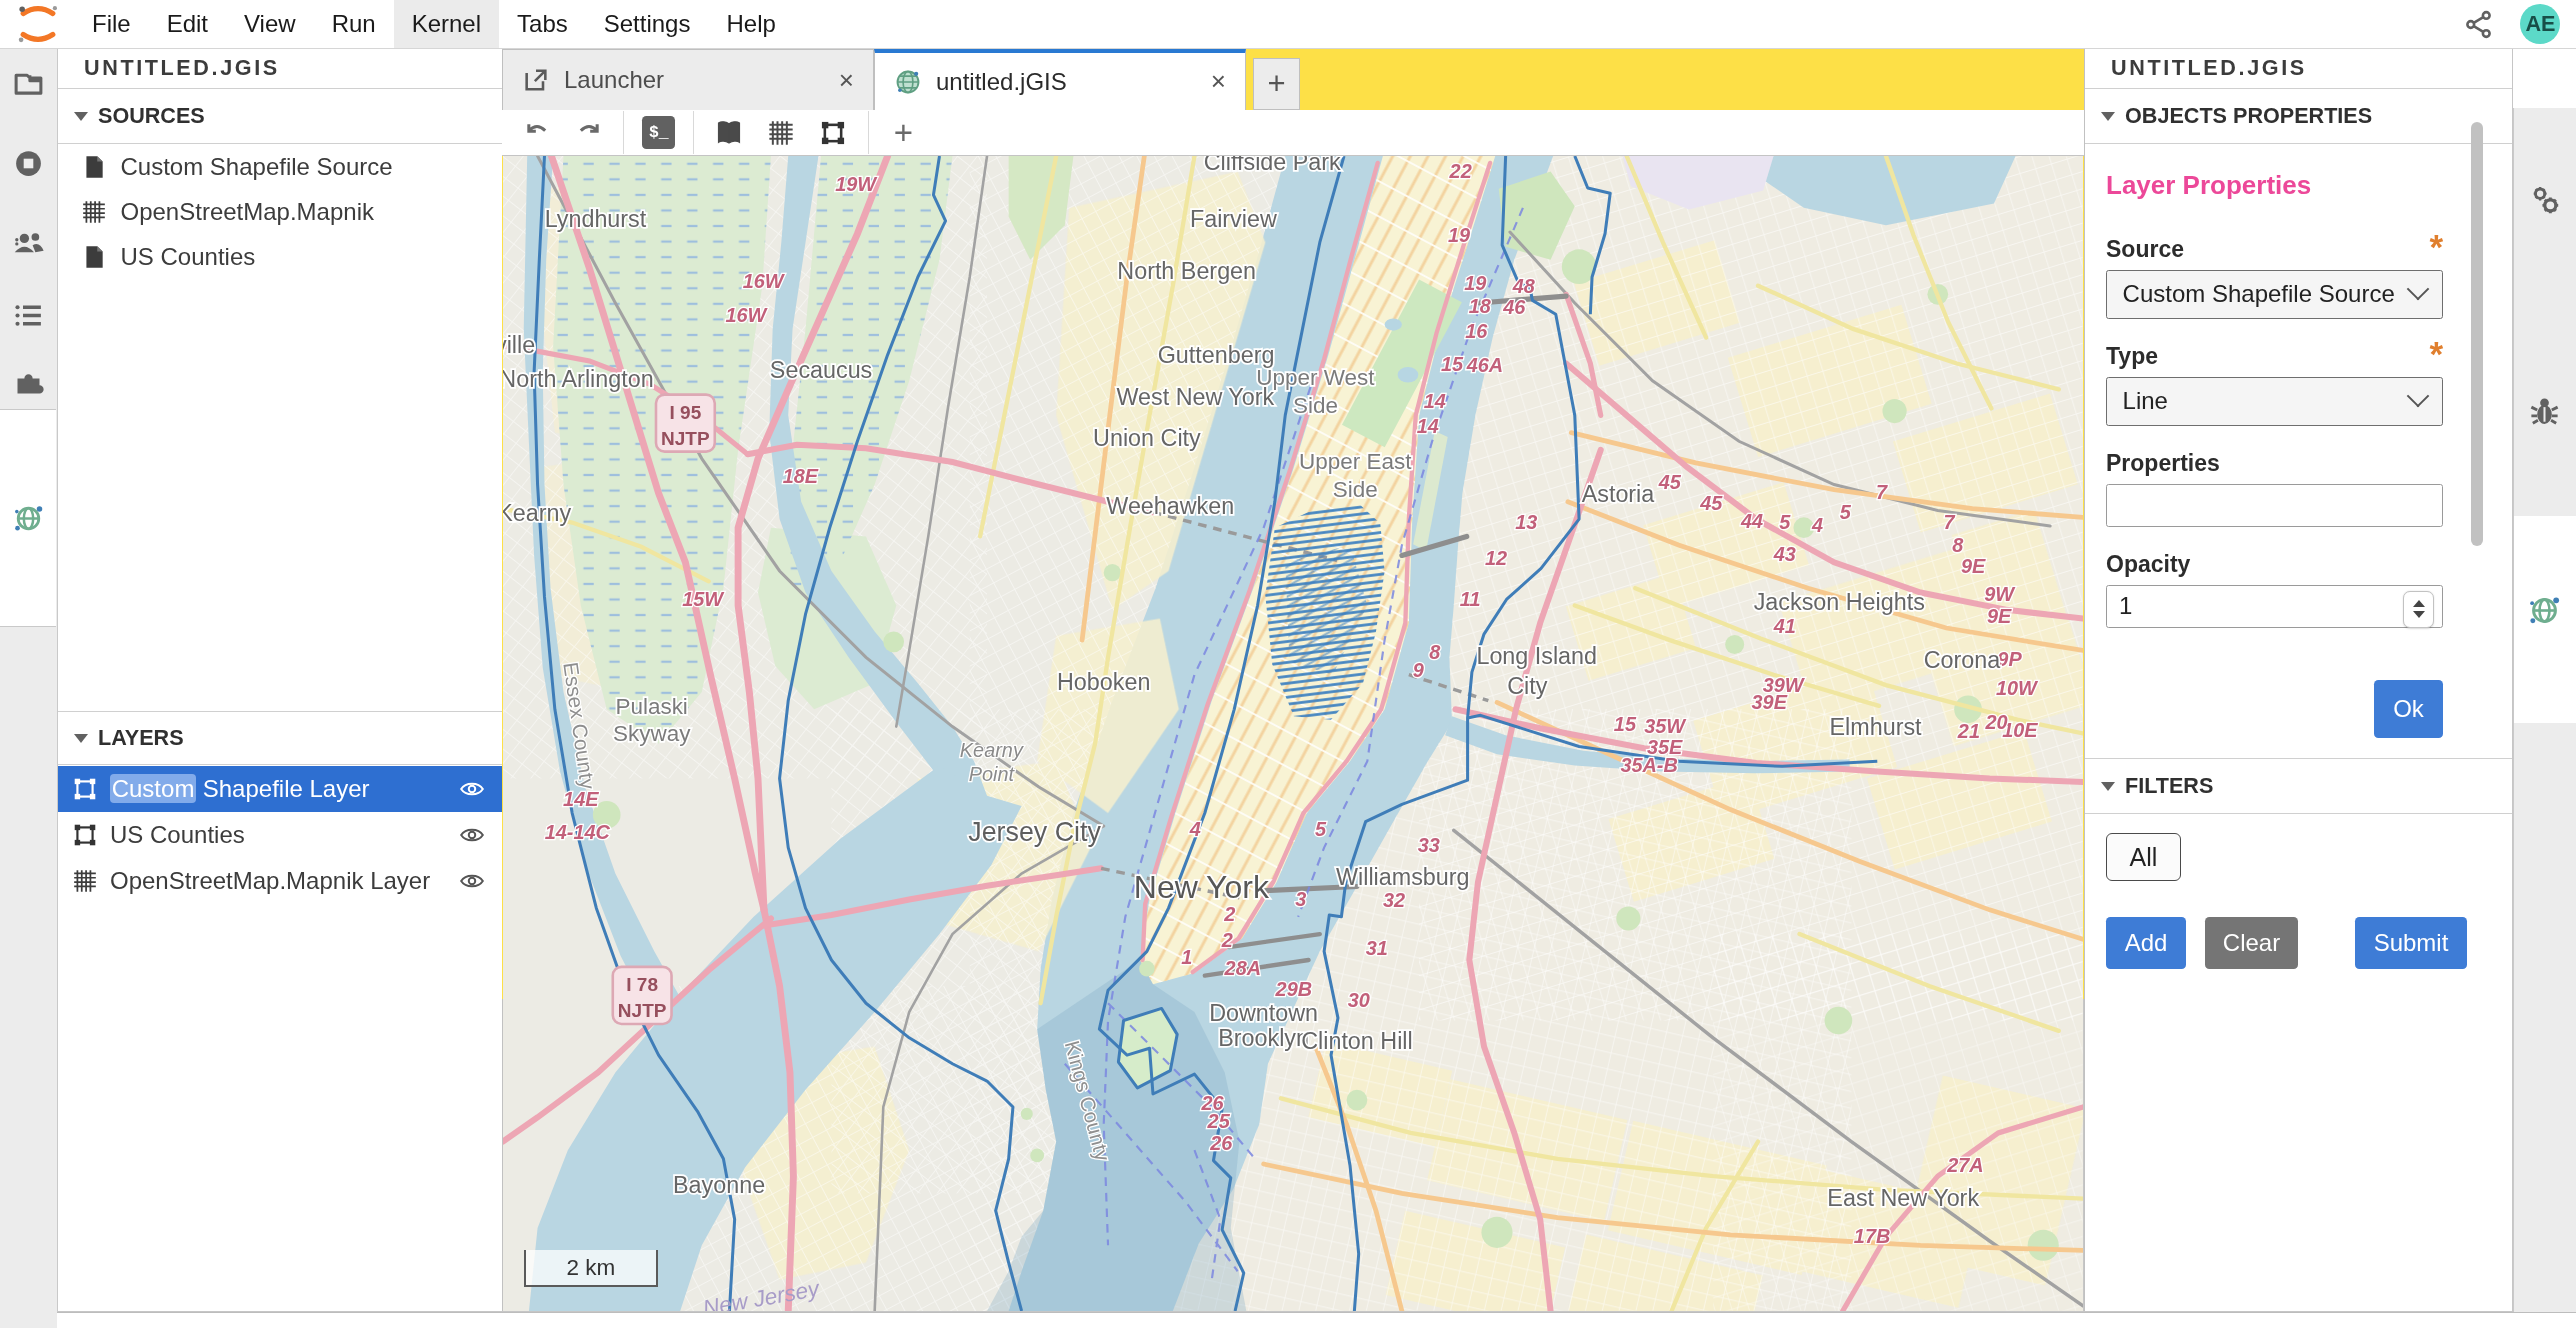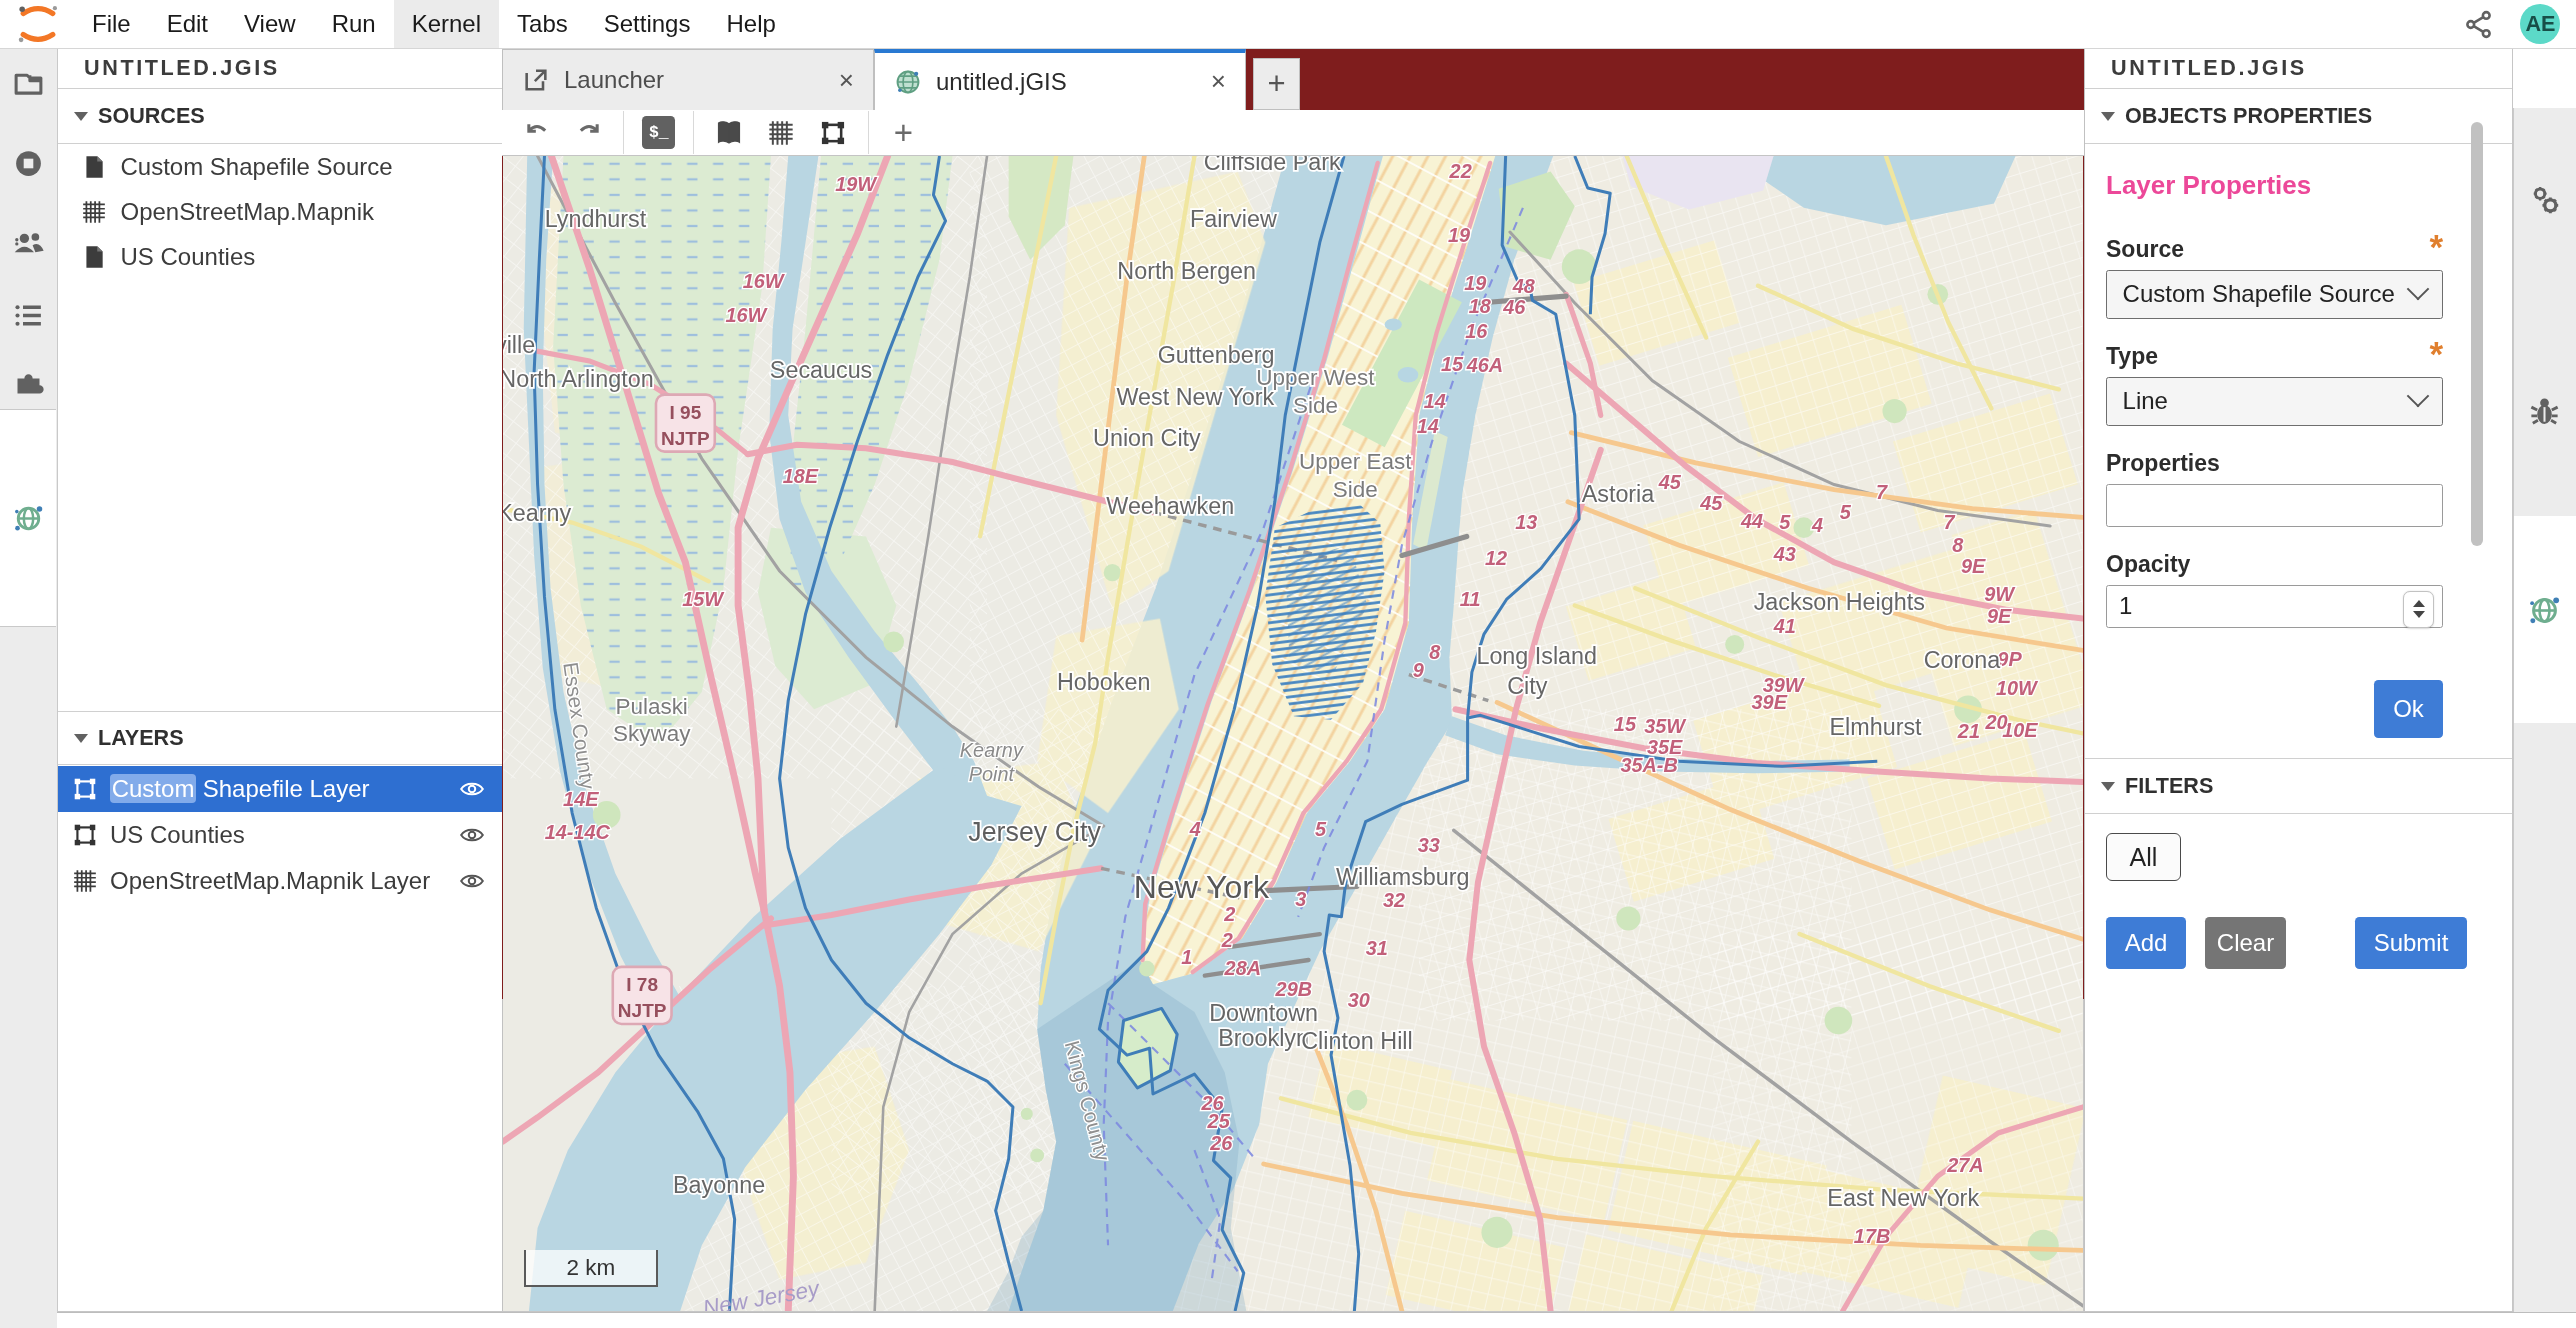--- a/index.html
+++ b/index.html
@@ -28,21 +28,21 @@
   .caret{width:0;height:0;border-left:7.8px solid transparent;border-right:7.8px solid transparent;border-top:9.5px solid #616161;}
   .tree-item{height:45px;display:flex;align-items:center;padding-left:22.5px;gap:14px;font-size:24px;color:#3c3c3c;}
   .tree-item svg{width:26px;height:26px;flex:0 0 auto;}
   .layer-row{height:46px;display:flex;align-items:center;padding:0 17.3px 0 14px;gap:12px;font-size:24px;color:#3c3c3c;}
   .layer-row svg{width:26px;height:26px;flex:0 0 auto;}
   .layer-row .eye{margin-left:auto;}
   .layer-row.selected{background:#2e6fd1;color:#ffffff;}
   .hl{background:rgba(200,220,255,0.55);padding:0.9px 1.7px;border-radius:4px;}
 
   
-  #dock{left:502px;top:48px;width:1582px;height:951px;background:#7f1d1d;}
+  #dock{left:502px;top:48px;width:1582px;height:951px;background:#fde047;}
   #tabbar{position:absolute;left:0;top:0;width:100%;height:62px;display:flex;align-items:flex-end;}
   .tab{height:61px;display:flex;align-items:center;padding:0 19px;gap:14px;font-size:24px;color:#4d4d4d;background:#ececec;border:0.9px solid #bfbfbf;border-bottom:none;box-sizing:border-box;min-width:372px;}
   .tab .close{margin-left:auto;font-size:26px;color:#555;}
   .tab.active{background:#ffffff;color:#2b2b2b;border-top:4.3px solid #2979d2;height:61px;}
   .tab svg{width:28px;height:28px;}
   #newtab{width:45px;height:50px;background:#ececec;border:0.9px solid #bfbfbf;margin-left:7px;display:flex;align-items:center;justify-content:center;font-size:31px;color:#555;}
   #toolbar{position:absolute;left:0;top:62px;width:100%;height:46px;background:#ffffff;border-bottom:0.9px solid #c4c4c4;display:flex;align-items:center;box-sizing:border-box;padding-left:12px;gap:7px;}
   .tb-btn{width:45px;height:38px;display:flex;align-items:center;justify-content:center;}
   .tb-btn svg{width:28px;height:28px;}
   .tb-sep{width:0.9px;height:43px;background:#d9d9d9;margin:0 5.2px;}
@@ -80,21 +80,21 @@
   .sp-up{width:0;height:0;border-left:6px solid transparent;border-right:6px solid transparent;border-bottom:7px solid #444;}
   .sp-dn{width:0;height:0;border-left:6px solid transparent;border-right:6px solid transparent;border-top:7px solid #444;}
   .btn{border:none;border-radius:4.3px;font-size:24px;color:#fff;display:inline-flex;align-items:center;justify-content:center;font-family:"Liberation Sans",sans-serif;}
   #ok-btn{background:#3e7cd6;width:69px;height:58px;margin:52px 0 0 auto;display:flex;}
   #rp-scroll{position:absolute;right:29px;top:74px;width:12px;height:424px;border-radius:6px;background:#c1c1c1;}
   #filters-header{position:absolute;left:0;top:710px;width:100%;}
   #filters-body{position:absolute;left:0;top:764px;width:100%;padding:21px;box-sizing:border-box;}
   #all-chip{background:#fbfbfb;border:1.7px solid #4a4a4a;border-radius:6px;font-size:25px;color:#222;padding:8.6px 22.5px;display:inline-block;}
   #filter-btns{display:flex;align-items:center;margin-top:36px;gap:19px;}
   #add-btn{background:#3e7cd6;width:80px;height:52px;}
-  #clear-btn{background:#757575;width:81px;height:52px;}
+  #clear-btn{background:#757575;width:93px;height:52px;}
   #submit-btn{background:#3e7cd6;width:112px;height:52px;margin-left:auto;margin-right:24px;}
 
   
   #rightbar{left:2513px;top:48px;width:63px;height:1280px;background:#ffffff;}
   #rightbar .gray1{position:absolute;left:0;top:60px;width:63px;height:408px;background:#ececec;border-left:0.9px solid #c9c9c9;}
   #rightbar .white-zone{position:absolute;left:0;top:468px;width:63px;height:208px;background:#ffffff;border-left:0.9px solid #c9c9c9;}
   #rightbar .gray2{position:absolute;left:0;top:675px;width:63px;height:604px;background:#ececec;border-left:0.9px solid #c9c9c9;}
   .rbar-icon{position:absolute;left:0;width:63px;display:flex;justify-content:center;}
   .rbar-icon svg{width:35px;height:35px;}
 

